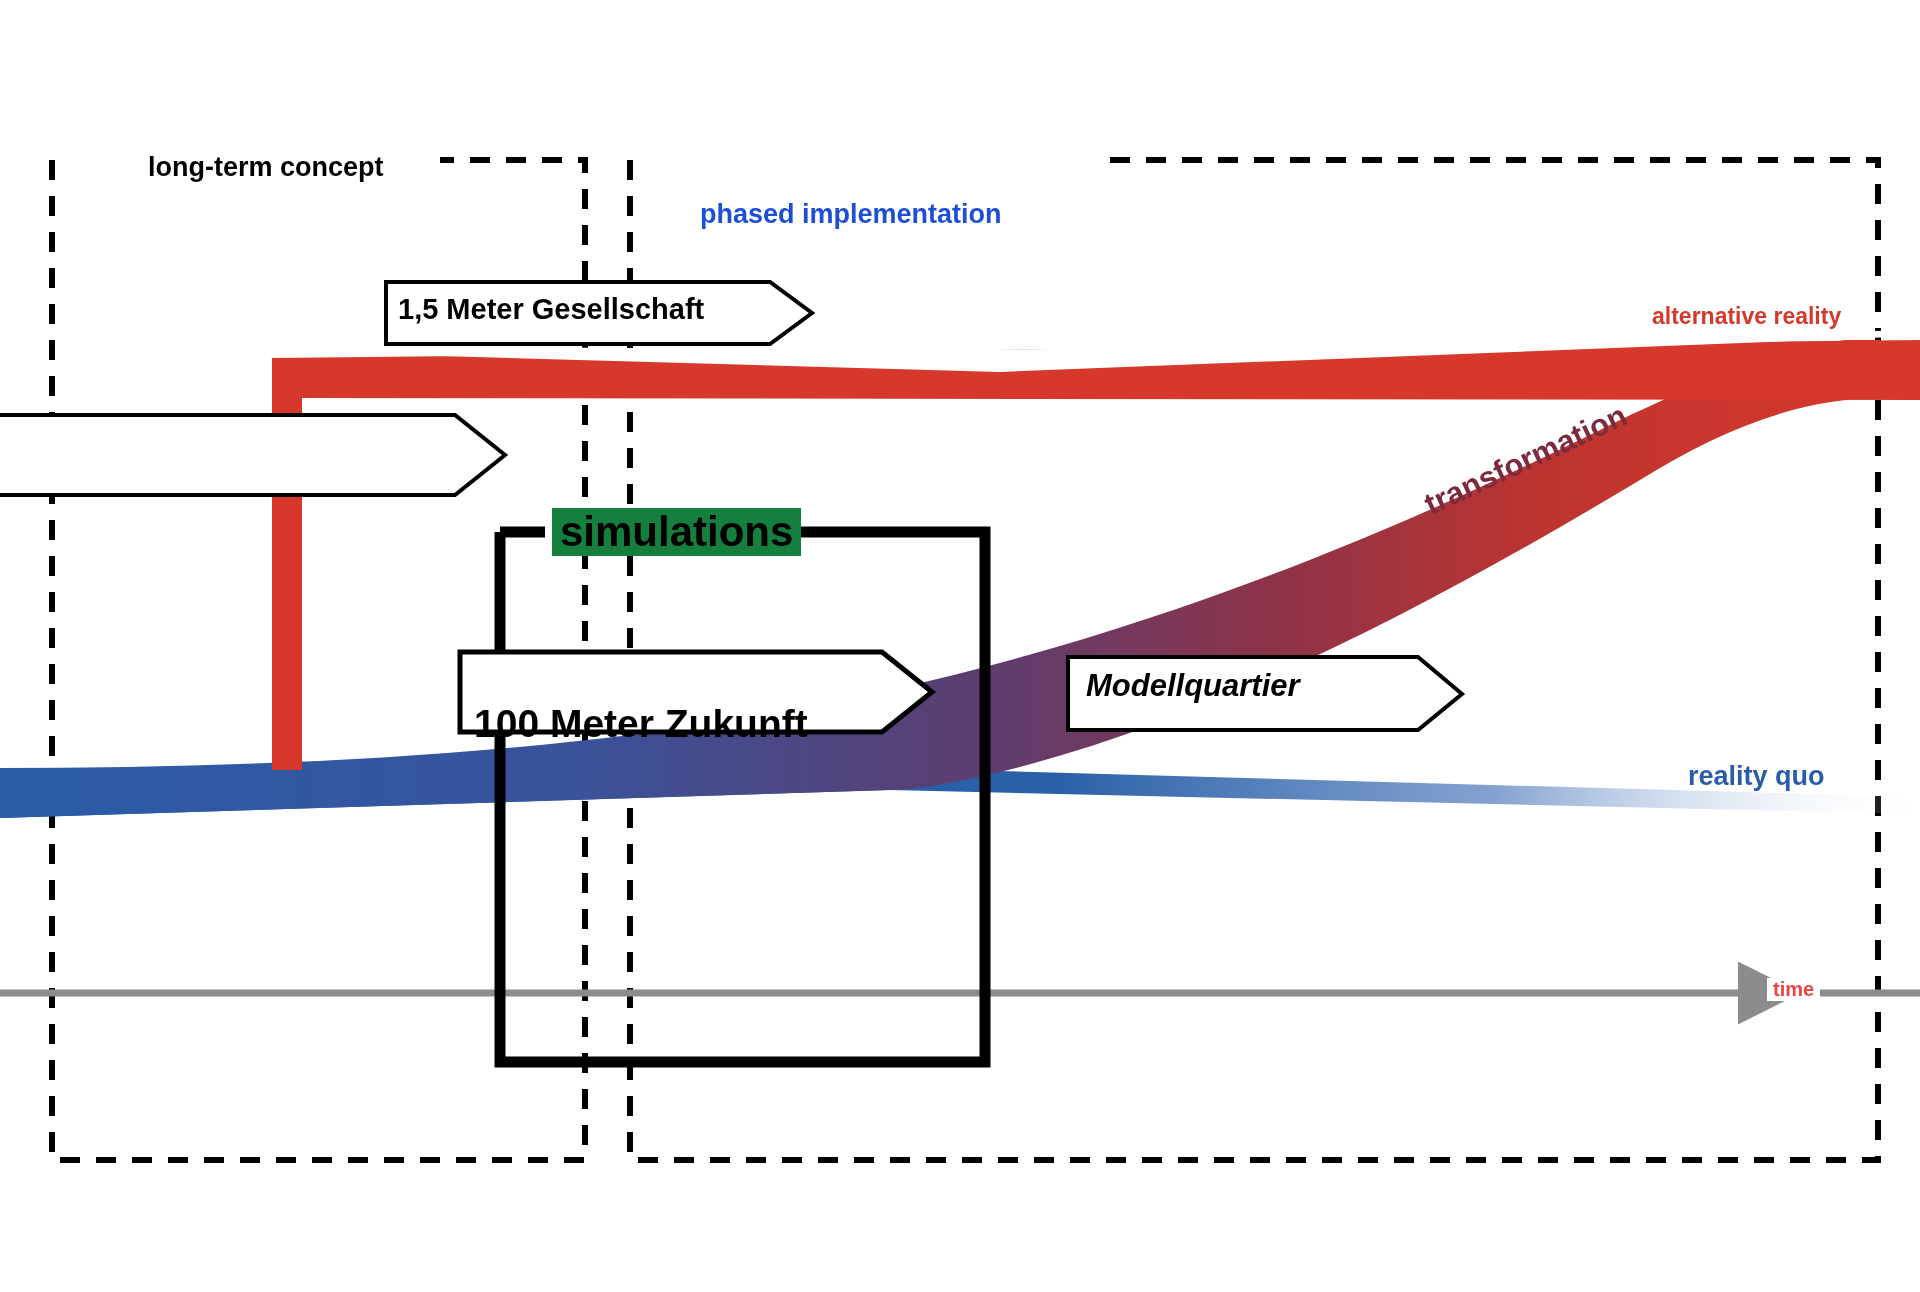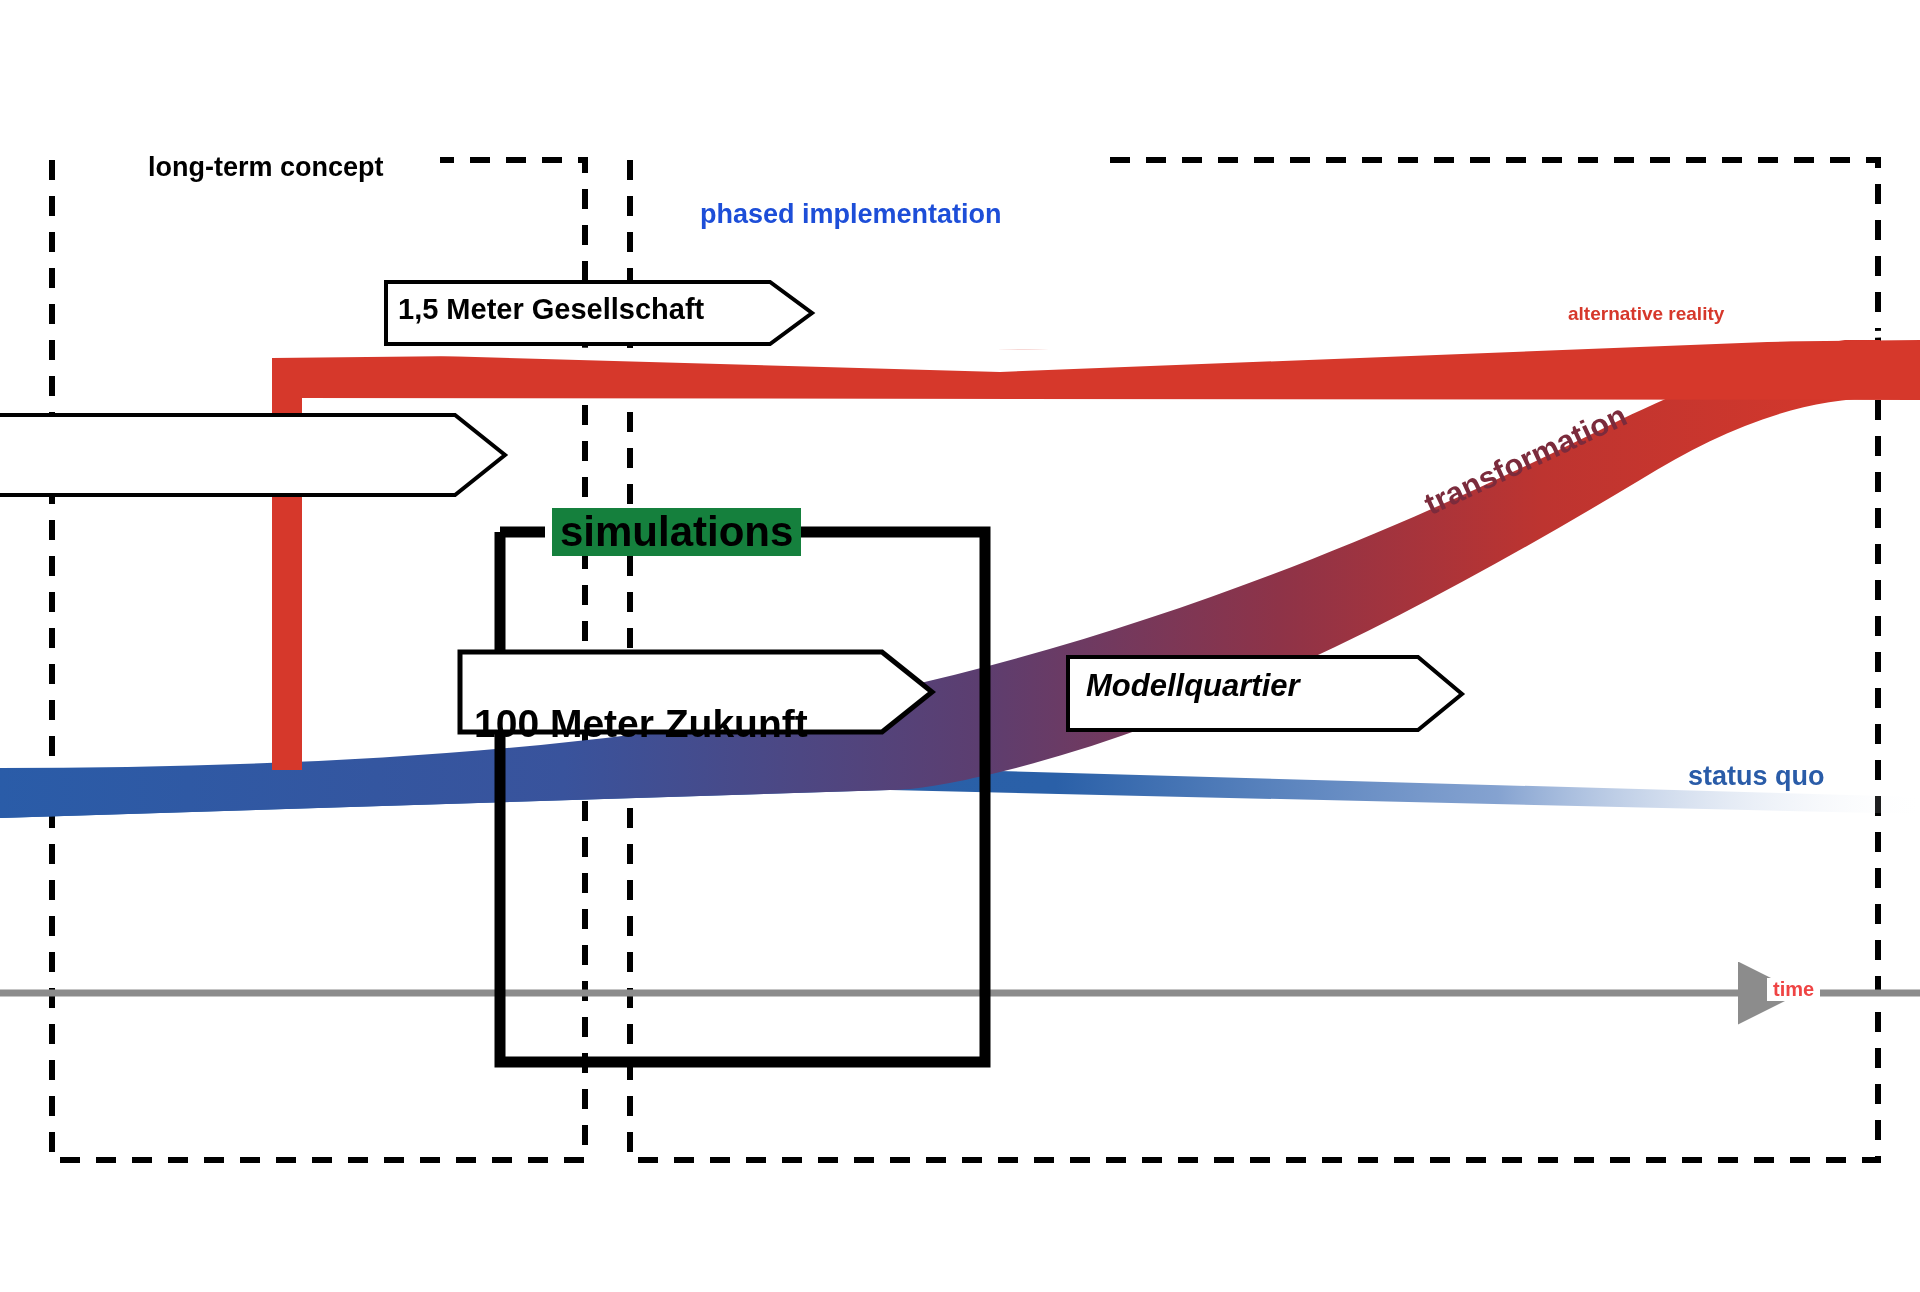--- a/index.html
+++ b/index.html
@@ -98,22 +98,22 @@
 
   <div class="lbl" style="position:absolute; left:398px; top:293px; font-size:29px; color:#000; white-space:nowrap;">1,5 Meter Gesellschaft</div>
 
 
   <div class="lbl" style="position:absolute; left:474px; top:702px; font-size:39px; color:#000; white-space:nowrap;">100 Meter Zukunft</div>
 
   <div class="lbl" style="position:absolute; left:1086px; top:668px; font-size:31px; color:#000; white-space:nowrap;font-style:italic;">Modellquartier</div>
 
   <div class="lbl" style="position:absolute; left:552px; top:508px; font-size:42px; color:#000; background:#15803d; padding:0 8px; white-space:nowrap;">simulations</div>
 
-  <div class="lbl" style="position:absolute; left:1568px; top:303px; font-size:19px; color:#d6382b; white-space:nowrap;">alternative reality</div>
+  <div class="lbl" style="position:absolute; left:1652px; top:303px; font-size:23px; color:#d6382b; white-space:nowrap;">alternative reality</div>
 
   <div class="lbl" style="position:absolute; left:1419px; top:490px; font-size:31px; color:#7b2b3c; white-space:nowrap;
               transform: rotate(-25deg); transform-origin: left top;">transformation</div>
 
-  <div class="lbl" style="position:absolute; left:1688px; top:761px; font-size:27px; color:#2a5ca8; white-space:nowrap;">status quo</div>
+  <div class="lbl" style="position:absolute; left:1688px; top:761px; font-size:27px; color:#2a5ca8; white-space:nowrap;">reality quo</div>
 
   <div class="lbl" style="position:absolute; left:1767px; top:978px; font-size:20px; color:#ef4444; background:#ffffff; padding:0 6px;">time</div>
 
 </div>
 
 </body></html>

